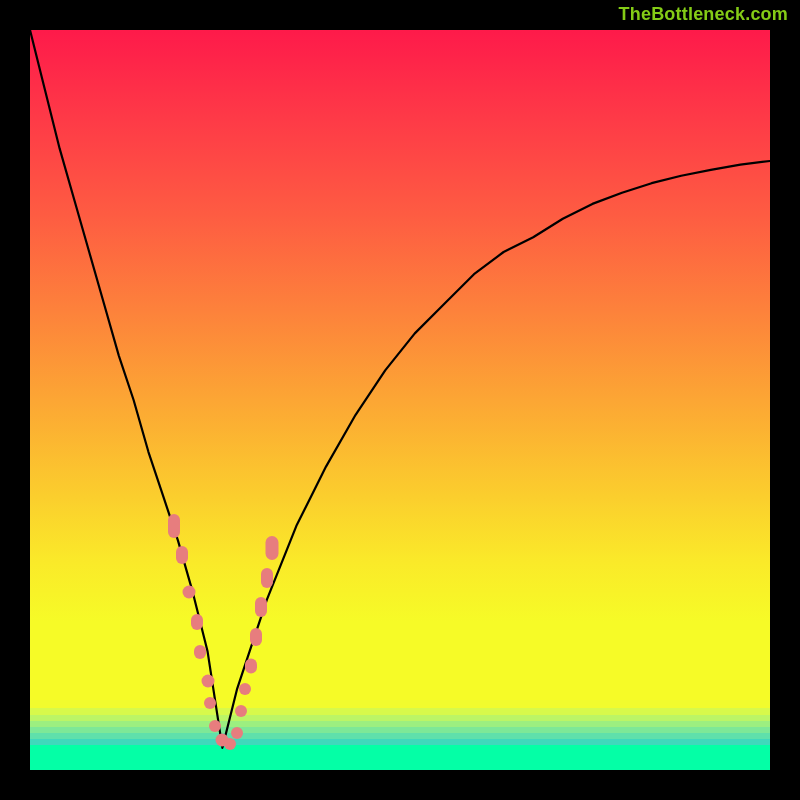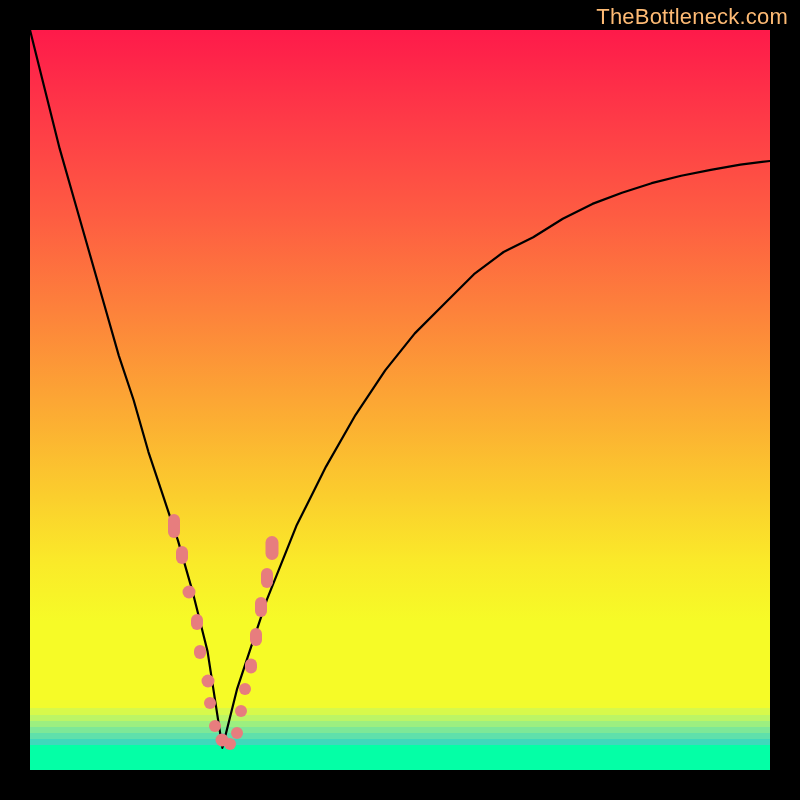--- a/index.html
+++ b/index.html
@@ -40,23 +40,23 @@
   }
   .dot {
     position: absolute;
     border-radius: 4px;
     transform: translate(-50%, -50%);
   }
   .watermark {
     position: absolute;
     right: 12px;
     top: 4px;
-    color: #fdba74;
-    font-size: 22px;
-    font-weight: 400;
+    color: #84cc16;
+    font-size: 18px;
+    font-weight: 700;
     letter-spacing: 0.2px;
     user-select: none;
   }
 </style>
 </head>
 <body>
 
 <div class="watermark">TheBottleneck.com</div>
 
 <div class="frame">

